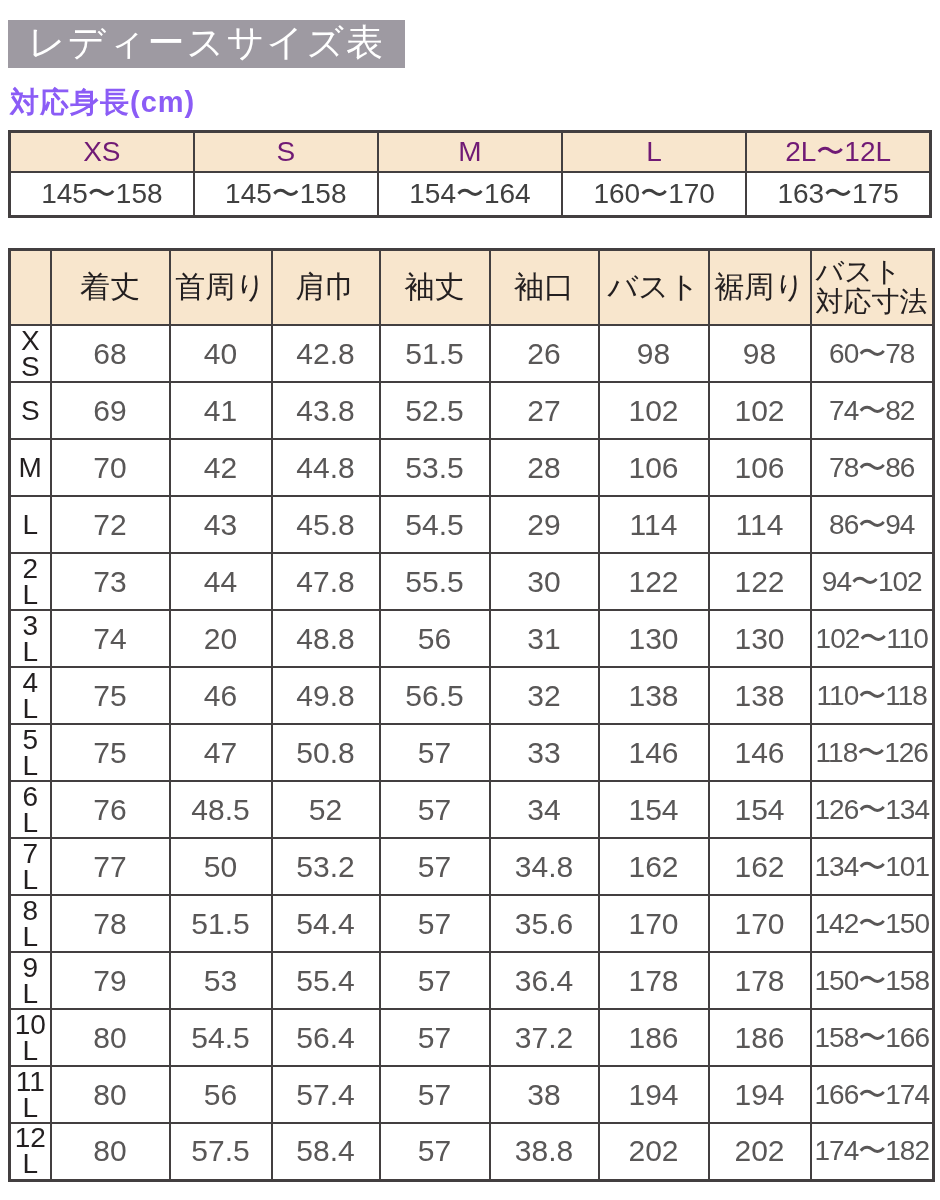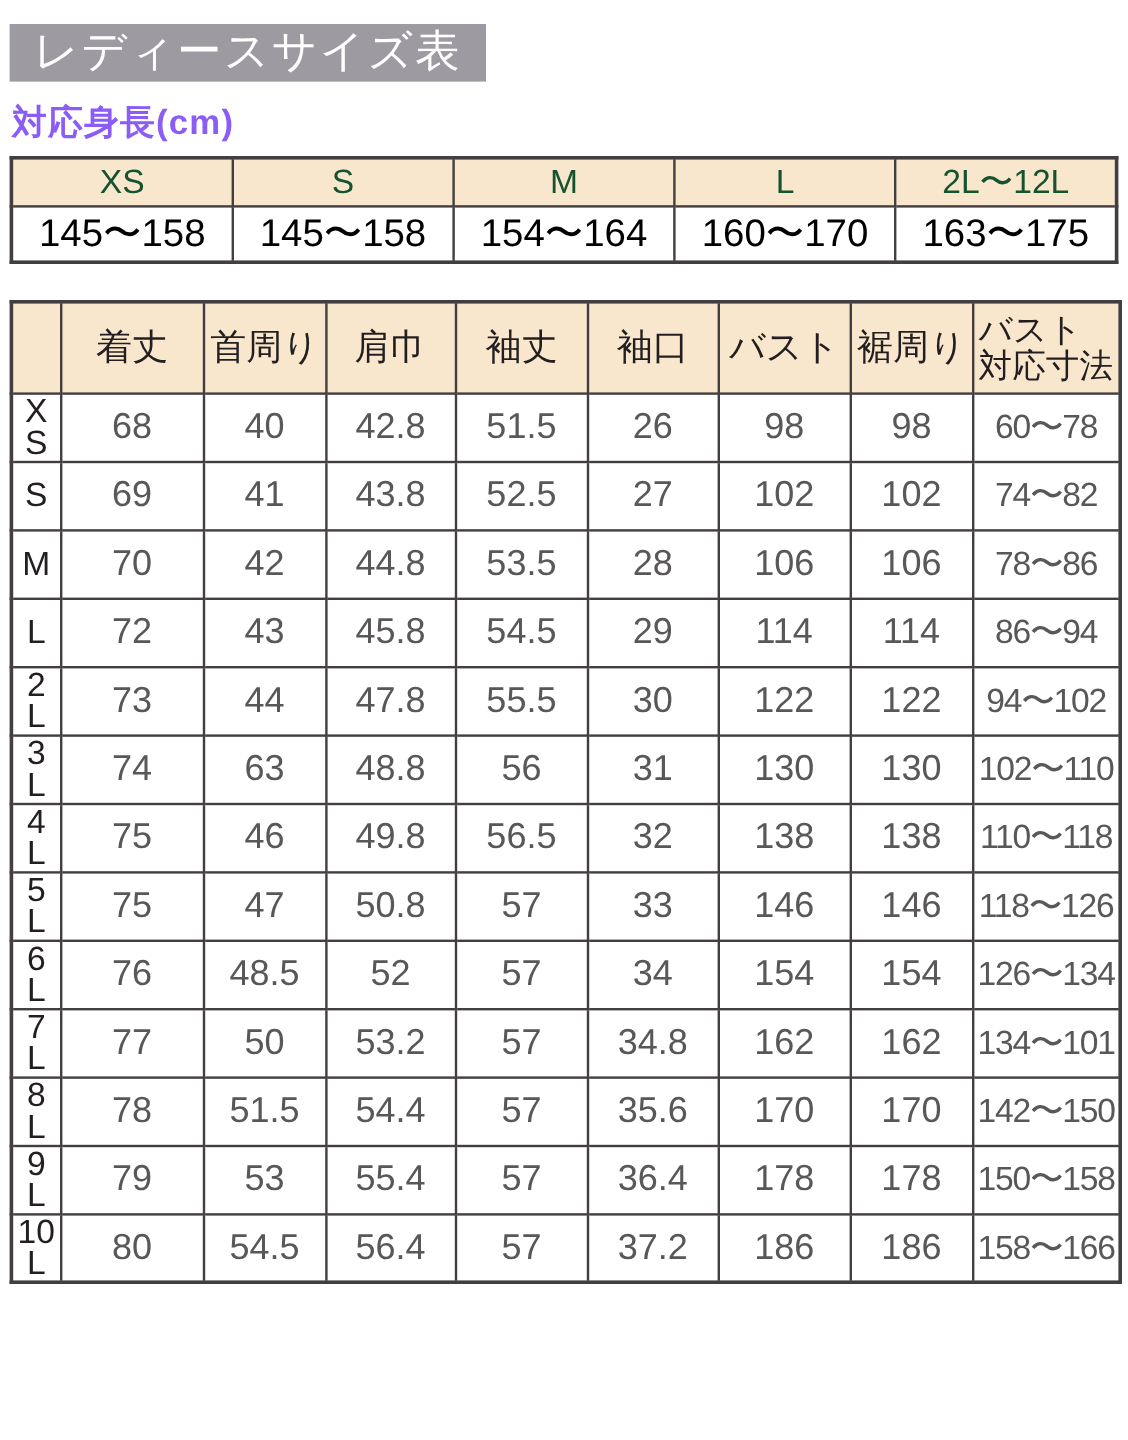--- a/index.html
+++ b/index.html
@@ -36,27 +36,27 @@
     border: 3px solid #433f40;
   }
   th, td { border: 2px solid #433f40; text-align: center; vertical-align: middle; }
 
   
   #height-table th {
     height: 31px;
     background: #f8e6cd;
     font-size: 28px;
     font-weight: normal;
-    color: #14532d;
+    color: #701a75;
     padding: 0;
   }
   #height-table td {
     height: 44px;
-    font-size: 32px;
-    color: #000000;
+    font-size: 28px;
+    color: #404040;
     padding: 0;
   }
 
   
   #size-table { margin-top: 30px; }
   #size-table th.col-h {
     height: 76px;
     background: #f8e6cd;
     font-size: 30px;
     font-weight: normal;
@@ -215,21 +215,21 @@
         <td>122</td>
         <td>122</td>
         <td class="range">94〜102</td>
       </tr>
       <tr>
         <th class="row-h">
           <span>3</span>
           <span>L</span>
         </th>
         <td>74</td>
-        <td>63</td>
+        <td>20</td>
         <td>48.8</td>
         <td>56</td>
         <td>31</td>
         <td>130</td>
         <td>130</td>
         <td class="range">102〜110</td>
       </tr>
       <tr>
         <th class="row-h">
           <span>4</span>
@@ -321,17 +321,45 @@
         </th>
         <td>80</td>
         <td>54.5</td>
         <td>56.4</td>
         <td>57</td>
         <td>37.2</td>
         <td>186</td>
         <td>186</td>
         <td class="range">158〜166</td>
       </tr>
+      <tr>
+        <th class="row-h">
+          <span>11</span>
+          <span>L</span>
+        </th>
+        <td>80</td>
+        <td>56</td>
+        <td>57.4</td>
+        <td>57</td>
+        <td>38</td>
+        <td>194</td>
+        <td>194</td>
+        <td class="range">166〜174</td>
+      </tr>
+      <tr>
+        <th class="row-h">
+          <span>12</span>
+          <span>L</span>
+        </th>
+        <td>80</td>
+        <td>57.5</td>
+        <td>58.4</td>
+        <td>57</td>
+        <td>38.8</td>
+        <td>202</td>
+        <td>202</td>
+        <td class="range">174〜182</td>
+      </tr>
     </tbody>
 </table>
 
 
 
 
 </body></html>

